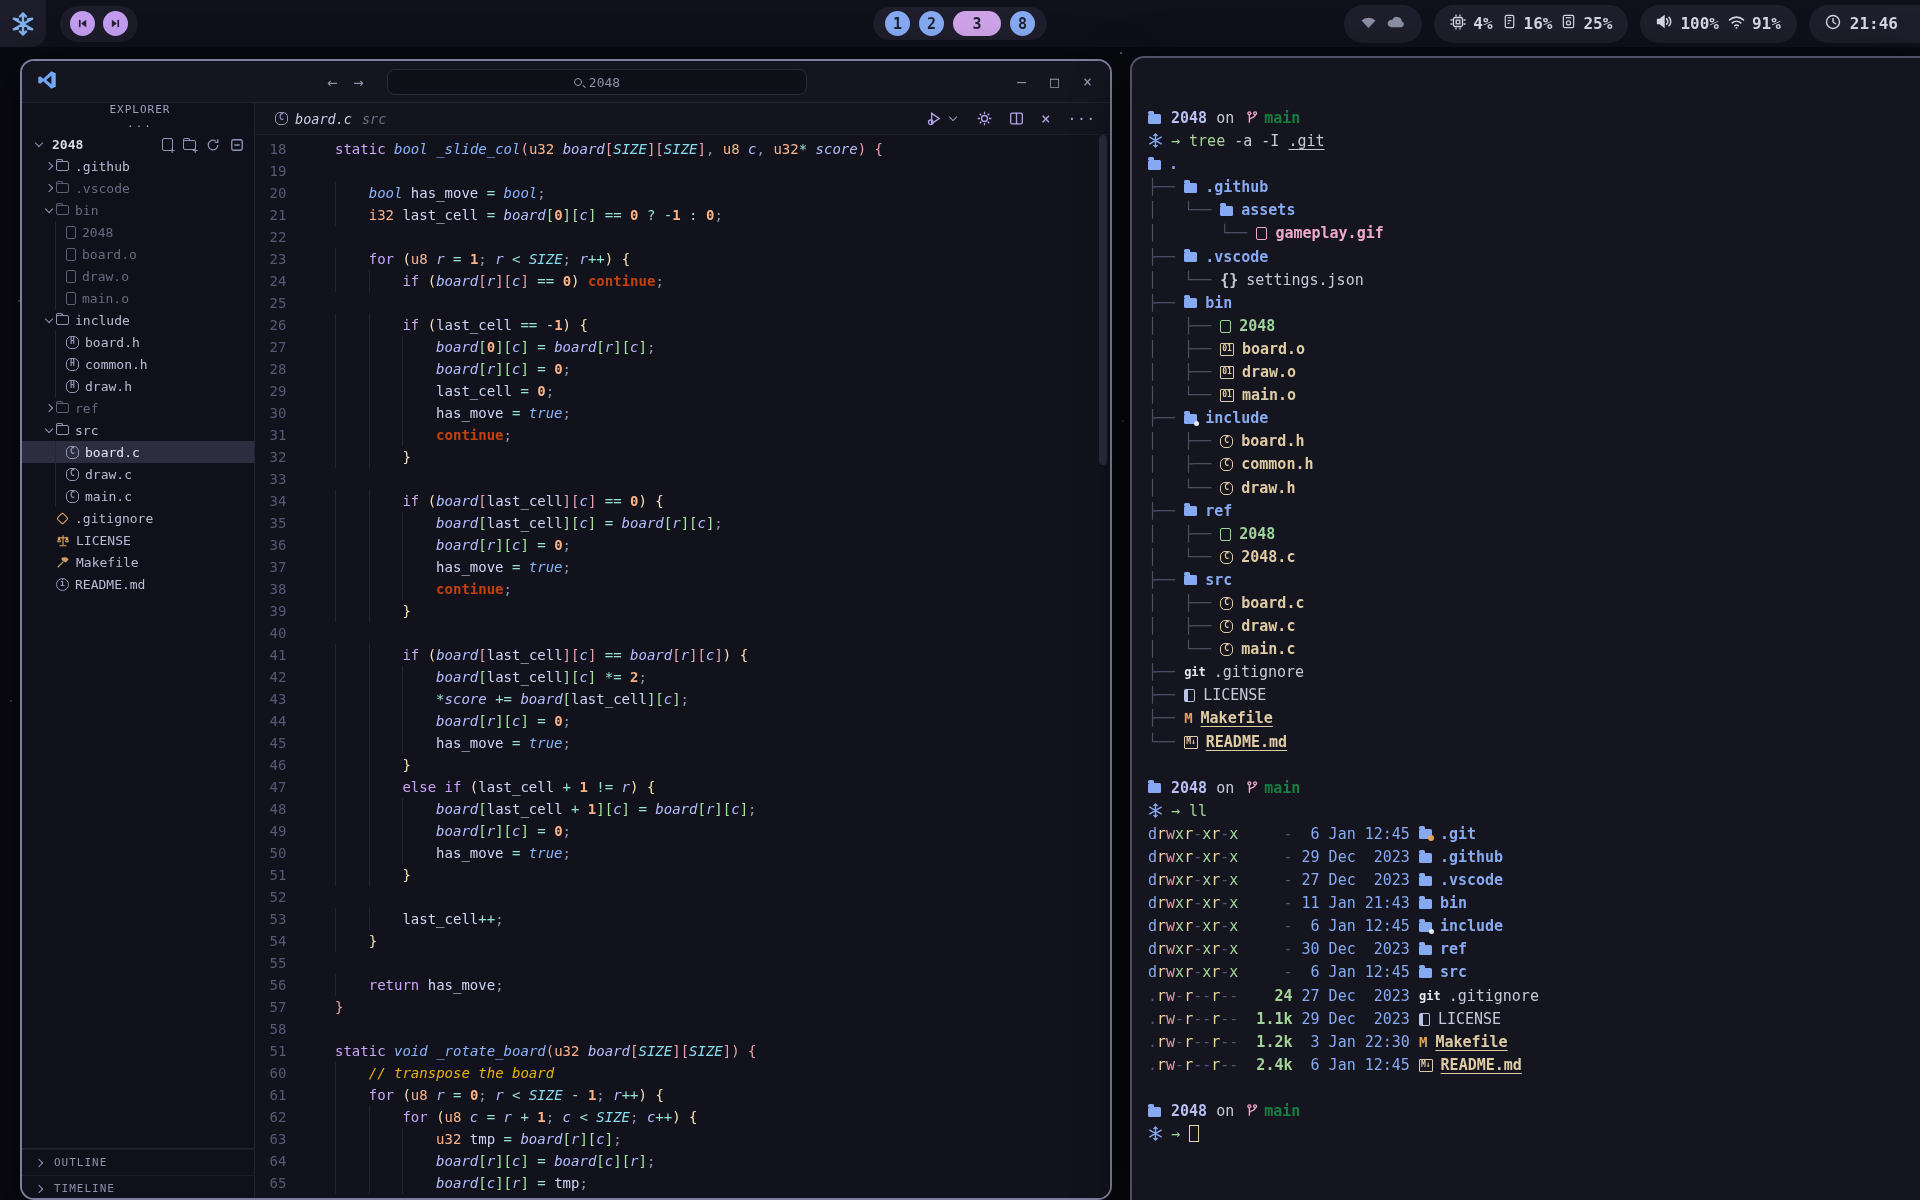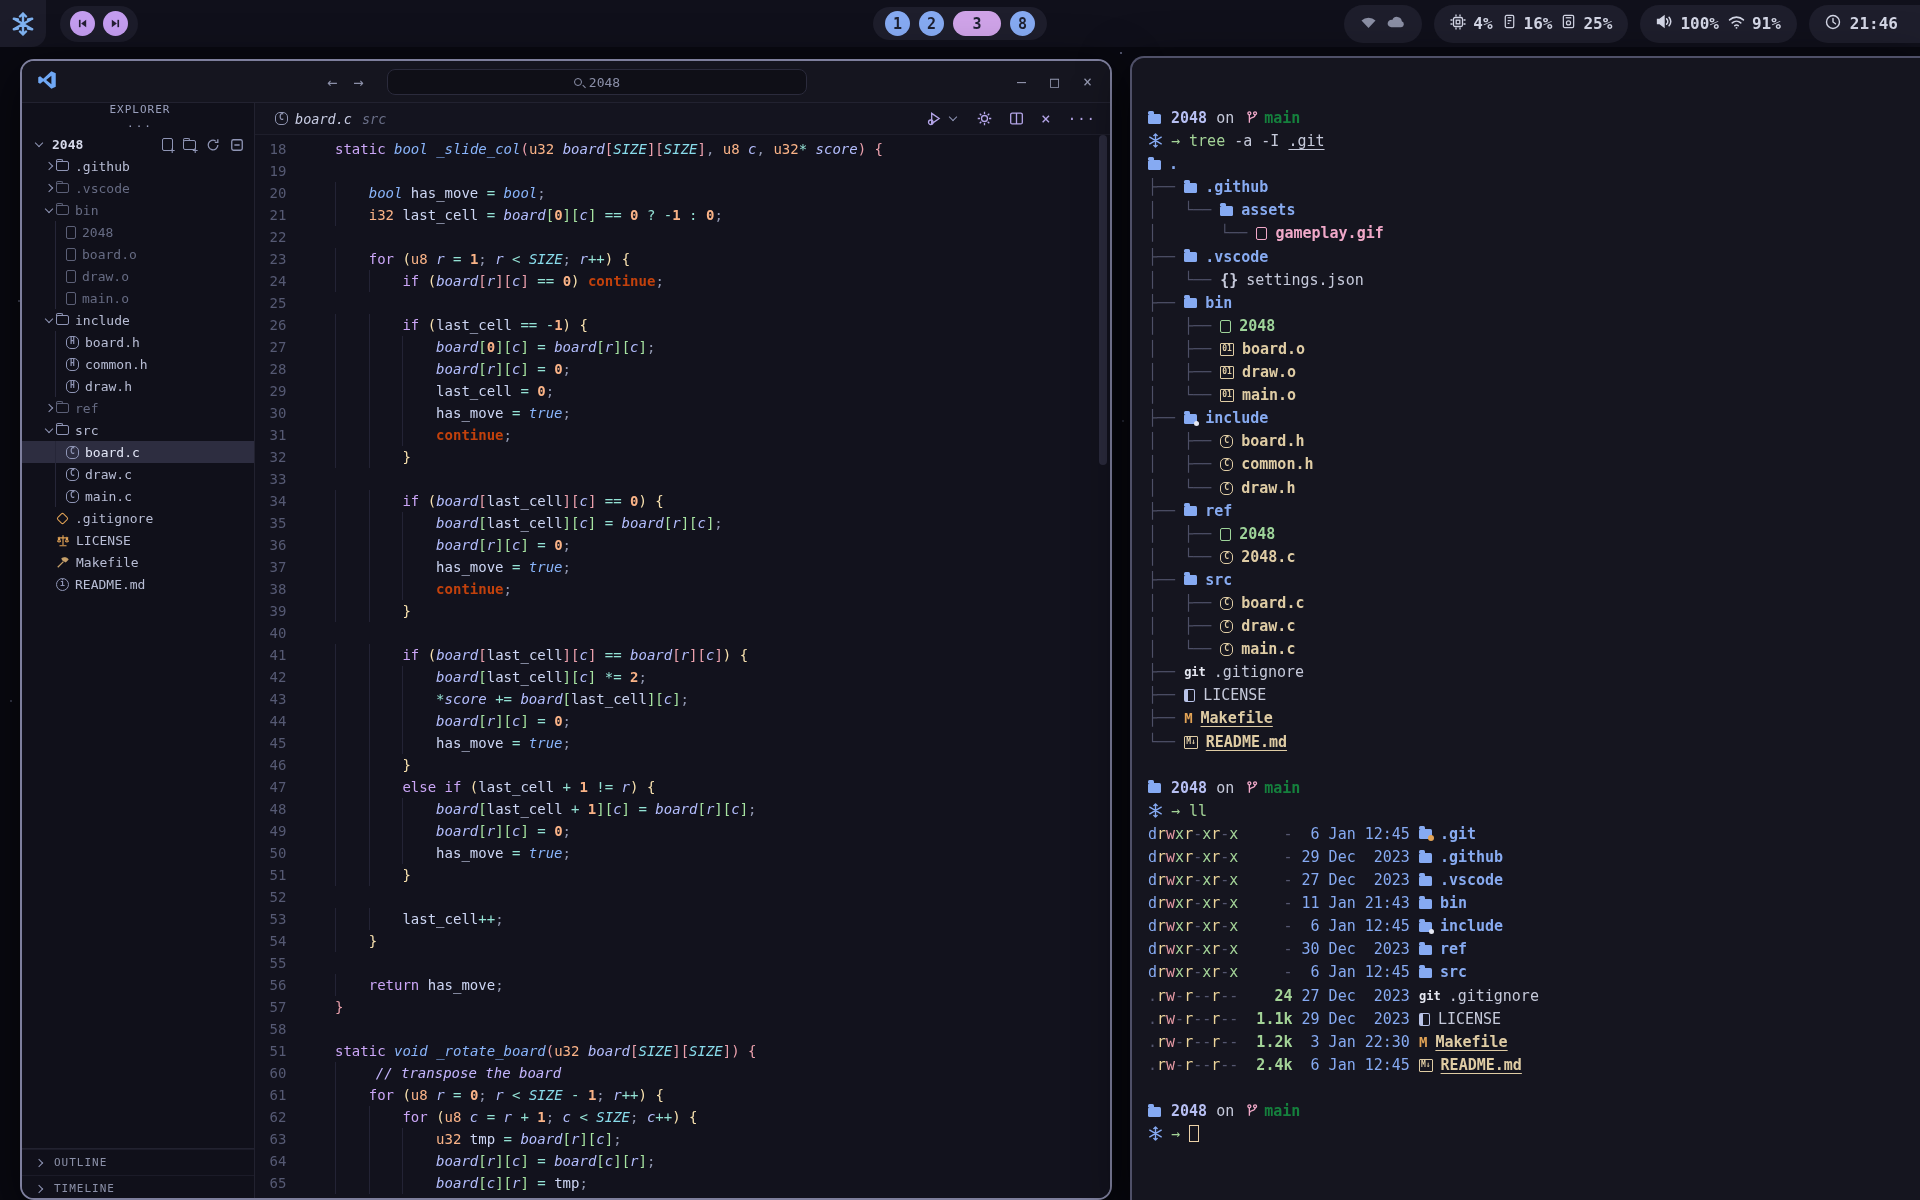--- a/index.html
+++ b/index.html
@@ -95,21 +95,21 @@
   .codewrap{ flex:1; overflow:hidden; padding-top:3px; position:relative; }
   .cl{ display:flex; height:22px; line-height:22px; font-size:14px; }
   .ln{ width:46px; text-align:center; color:#565a74; flex:none; }
   .lc{ white-space:pre; margin-left:34px; color:#cdd6f4; }
   .gd{ display:inline-block; width:4ch; height:22px; vertical-align:top;
     background:linear-gradient(90deg,#232335 1px,transparent 1px); }
   .c-k{ color:#cba6f7; } .c-t{ color:#fab387; } .c-b{ color:#89b4fa; font-style:italic; }
   .c-p{ color:#b4befe; font-style:italic; } .c-m{ color:#89dceb; font-style:italic; }
   .c-i{ color:#cdd6f4; } .c-n{ color:#fab387; font-weight:bold; } .c-o{ color:#94e2d5; }
   .c-q{ color:#c2410c; font-weight:bold;margin-top:32px; } .c-u{ color:#9399b2; } .c-y{ color:#f9e2af; }
-  .c-r{ color:#eba0ac; } .c-g{ color:#a6e3a1; } .c-c{ color:#c4b5fd; font-style:italic;margin-left:7px; } .c-d{ color:#cdd6f4; }
+  .c-r{ color:#eba0ac; } .c-g{ color:#a6e3a1; } .c-c{ color:#eab308; font-style:italic; } .c-d{ color:#cdd6f4; }
   .scrollthumb{ position:absolute; right:3px; top:0; width:8px; height:330px; background:#2a2a3c; border-radius:4px; }
 
   
   .termbody{ padding:49px 10px 0 16px; font-size:15px; }
   .tl{ white-space:pre; height:23.1px; line-height:23.1px; }
   .tl .ico{ margin-right:8px; }
   .t-pre{ color:#4d4f66; }
   .t-dir{ color:#87aaf0; font-weight:bold; }
   .t-tan{ color:#dfcca4; font-weight:bold; }
   .t-lit{ color:#c6cadb; }

